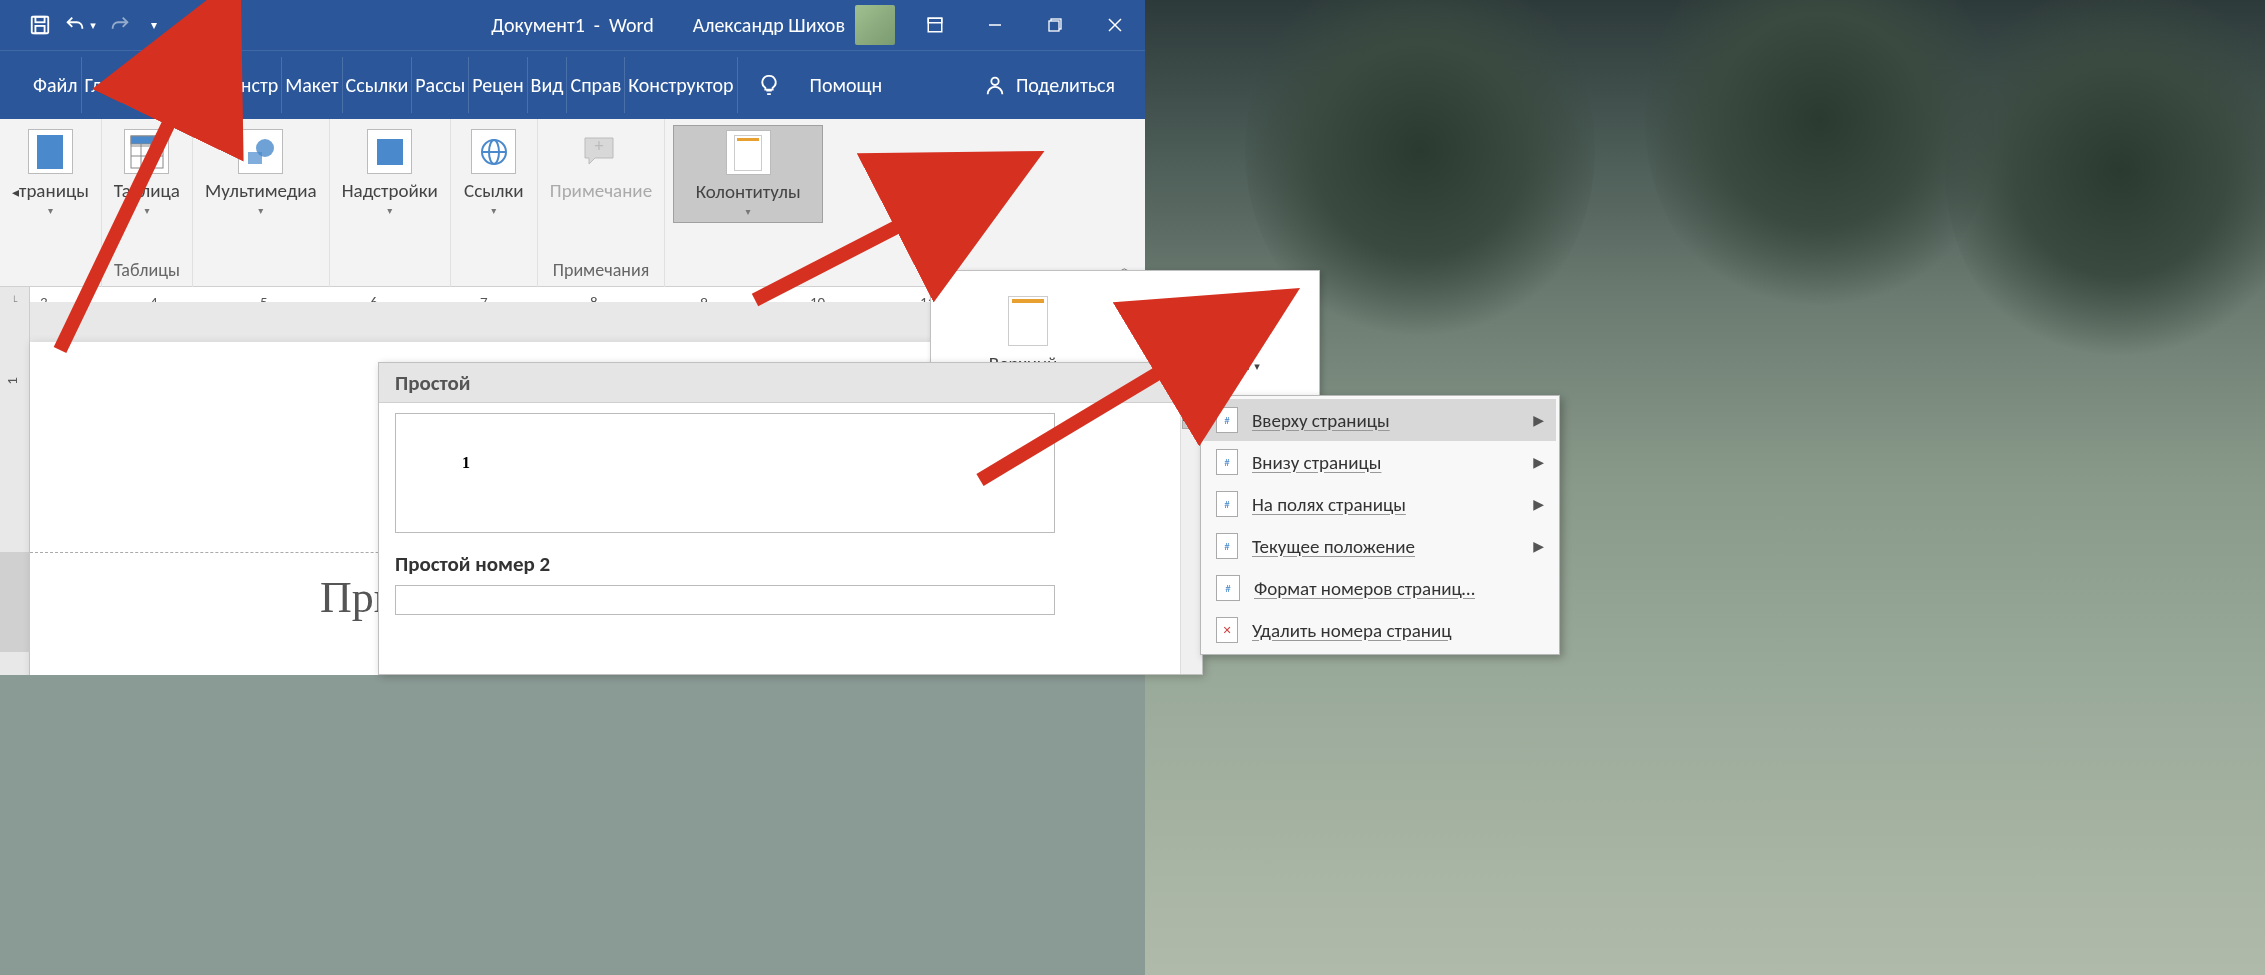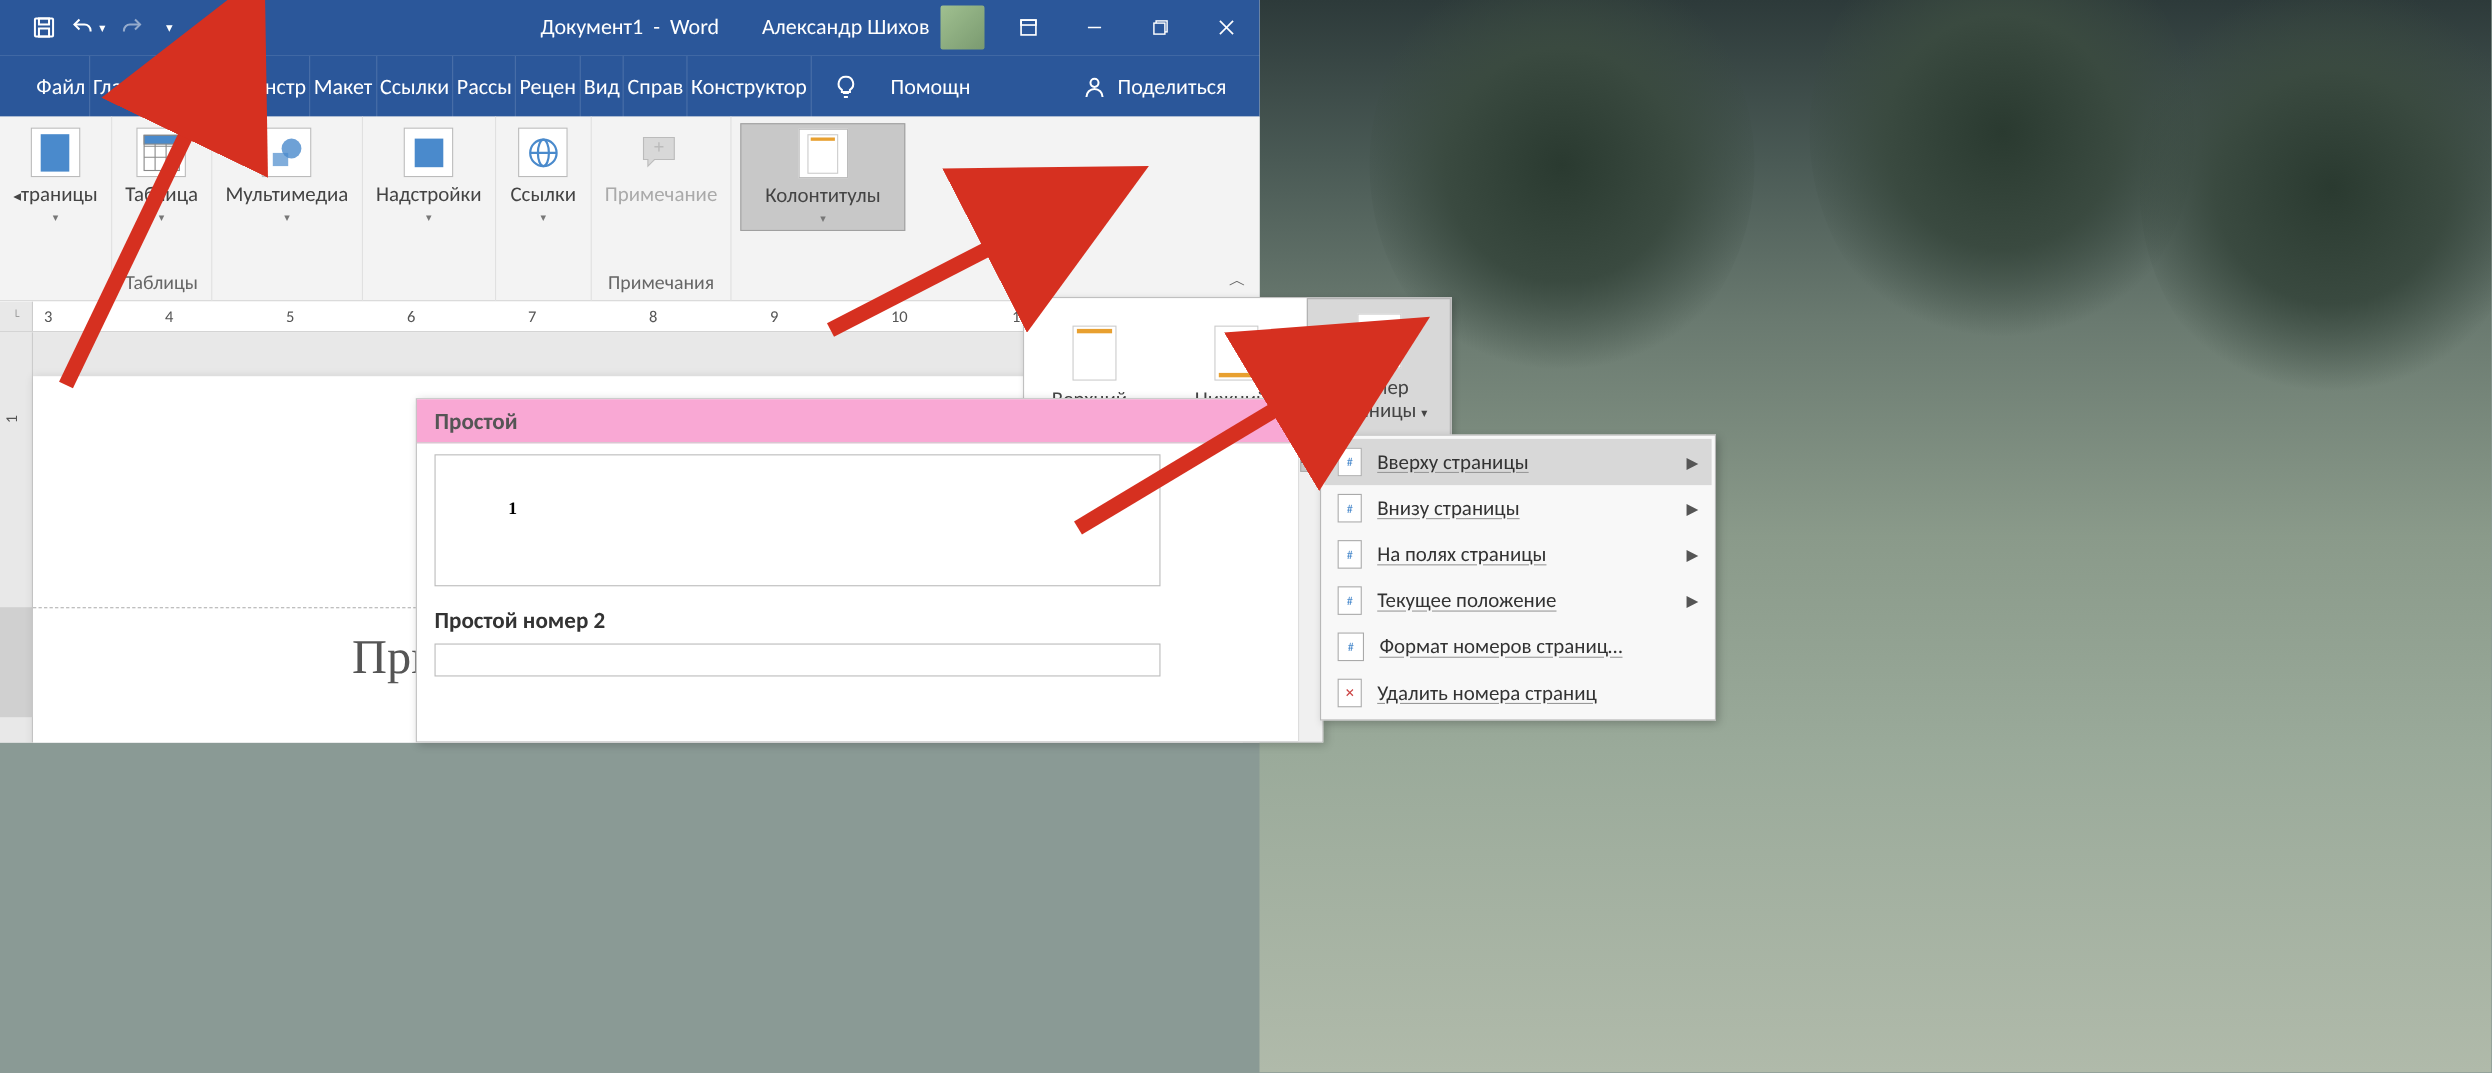--- a/index.html
+++ b/index.html
@@ -19,21 +19,21 @@
 .qat-btn{width:32px;height:32px;display:flex;align-items:center;justify-content:center;cursor:pointer;color:#fff}
 .qat-btn.disabled{opacity:0.5}
 .qat-dd{color:#fff;font-size:11px;margin-left:4px}
 .title-area{position:absolute;left:50%;transform:translateX(-50%);color:#fff;font-size:20px;white-space:nowrap}
 .title-login{position:absolute;right:250px;display:flex;align-items:center;gap:10px;color:#fff;font-size:20px}
 .avatar{width:40px;height:40px;background:linear-gradient(135deg,#a0c090,#7a9a70);border-radius:2px}
 .win-controls{position:absolute;right:0;display:flex;height:50px}
 .win-btn{width:60px;display:flex;align-items:center;justify-content:center;color:#fff;cursor:pointer}
 
 
-.tab-row{height:56px;background:#2b579a;display:flex;align-items:center;padding-left:30px;position:relative;border-top:1px solid rgba(255,255,255,0.1)}
+.tab-row{height:69px;background:#2b579a;display:flex;align-items:center;padding-left:30px;position:relative;border-top:1px solid rgba(255,255,255,0.1)}
 .tab{height:56px;padding:0 3px;color:#fff;font-size:20px;display:flex;align-items:center;cursor:pointer;border-right:1px solid rgba(255,255,255,0.15)}
 .tab.first{border-left:none}
 .tab.active{background:#f3f3f3;color:#444}
 .tell-me{margin-left:20px;color:#fff;display:flex;align-items:center;gap:10px}
 .help-btn{color:#fff;font-size:20px;margin-left:30px}
 .share-btn{position:absolute;right:30px;color:#fff;font-size:20px;display:flex;align-items:center;gap:10px;cursor:pointer}
 
 
 .ribbon{height:168px;background:#f3f3f3;display:flex;border-bottom:1px solid #d0d0d0;position:relative}
 .ribbon-group{display:flex;flex-direction:column;align-items:center;justify-content:space-between;border-right:1px solid #e0e0e0;padding:6px 8px 2px 8px;height:168px}
@@ -75,21 +75,21 @@
 
 .pn-menu{position:absolute;z-index:40;left:1200px;top:395px;width:360px;background:#f8f8f8;border:1px solid #b8b8b8;box-shadow:3px 3px 8px rgba(0,0,0,0.25);padding:3px}
 .pn-item{height:42px;display:flex;align-items:center;padding:0 12px;cursor:pointer;gap:14px;font-size:19px;color:#333}
 .pn-item.hover{background:#d8d8d8}
 .pn-item .arrow{margin-left:auto;font-size:14px;color:#555}
 .pn-icon{width:22px;height:26px;background:#fff;border:1px solid #aaa;position:relative;display:flex;align-items:center;justify-content:center;font-size:11px;color:#4a8acc}
 .pn-item-label{text-decoration:underline;text-decoration-color:#999;text-underline-offset:3px}
 
 
 .gallery{position:absolute;z-index:35;left:378px;top:362px;width:825px;height:313px;background:#fff;border:1px solid #c0c0c0;box-shadow:2px 2px 8px rgba(0,0,0,0.2)}
-.gallery-header{height:40px;background:#f9a8d4;display:flex;align-items:center;padding:0 16px;font-size:21px;color:#555;font-weight:600;border-bottom:1px solid #d0d0d0}
+.gallery-header{height:40px;background:#e5e5e5;display:flex;align-items:center;padding:0 16px;font-size:21px;color:#555;font-weight:600;border-bottom:1px solid #d0d0d0}
 .gallery-body{padding:10px 16px}
 .gallery-title{font-size:21px;color:#333;font-weight:600;margin:8px 0}
 .gallery-preview{width:660px;height:120px;border:1px solid #bbb;background:#fff;position:relative;margin-bottom:18px}
 .gallery-preview .num{position:absolute;left:66px;top:40px;font-size:16px;font-family:"Times New Roman",serif;font-weight:bold}
 .gallery-scroll{position:absolute;right:0;top:40px;bottom:0;width:22px;background:#f0f0f0;border-left:1px solid #ddd}
 .gallery-thumb{position:absolute;right:2px;width:18px;height:24px;background:#c8c8c8;border:1px solid #aaa}
 
 
 .arrow-svg{position:absolute;z-index:100;pointer-events:none}
 </style>
@@ -340,26 +340,20 @@
         <div class="hf-bar-top"></div>
       </div>
     <div class="hf-lbl"><span>Верхний</span> <span style="font-size:11px">▾</span></div>
   </div>
   <div class="hf-btn">
     <div class="hf-icon">
         <div class="hf-bar-bot"></div>
       </div>
     <div class="hf-lbl"><span>Нижний</span> <span style="font-size:11px">▾</span></div>
   </div>
-  <div class="hf-btn active">
-    <div class="hf-icon" style="display:flex;align-items:center;justify-content:center">
-        <span class="hf-hash">#</span>
-      </div>
-    <div class="hf-lbl"><span>Номер</span><br><span>страницы</span> <span style="font-size:11px">▾</span></div>
-  </div>
 </div>
 
 <div class="pn-menu">
   <div class="pn-item hover">
     <div class="pn-icon">#</div>
     <span class="pn-item-label">Вверху страницы</span>
       <span class="arrow">▶</span>
   </div>
   <div class="pn-item">
     <div class="pn-icon">#</div>

